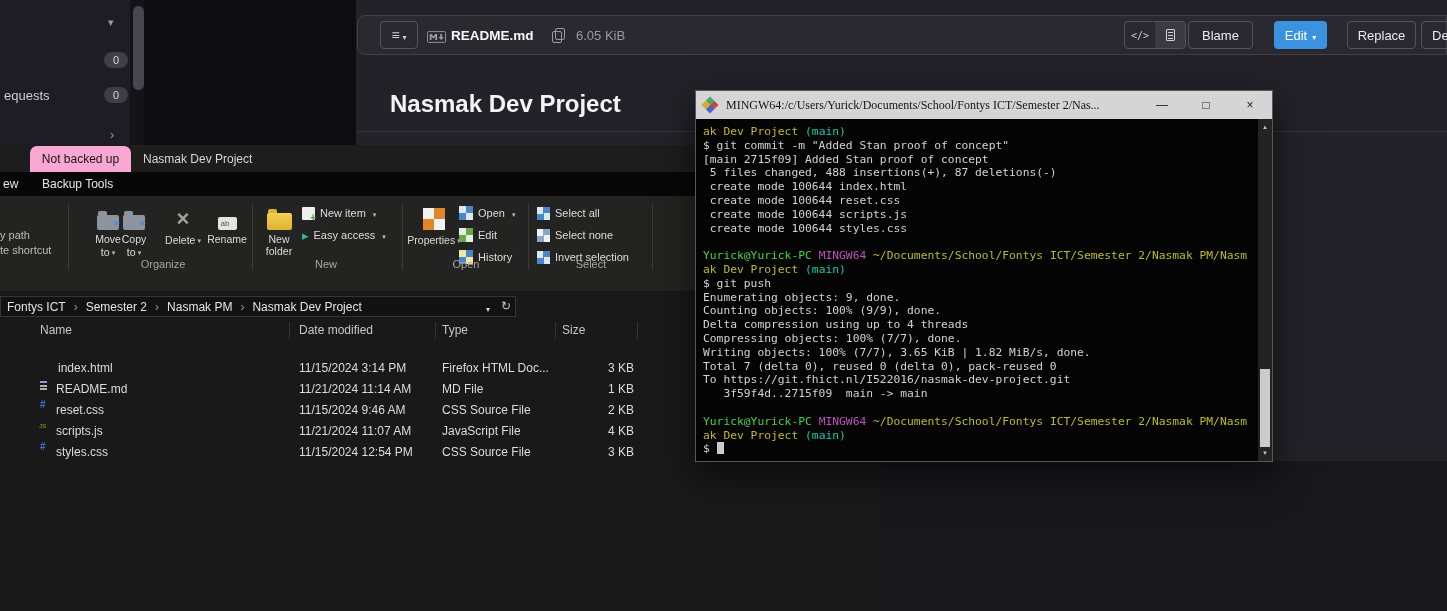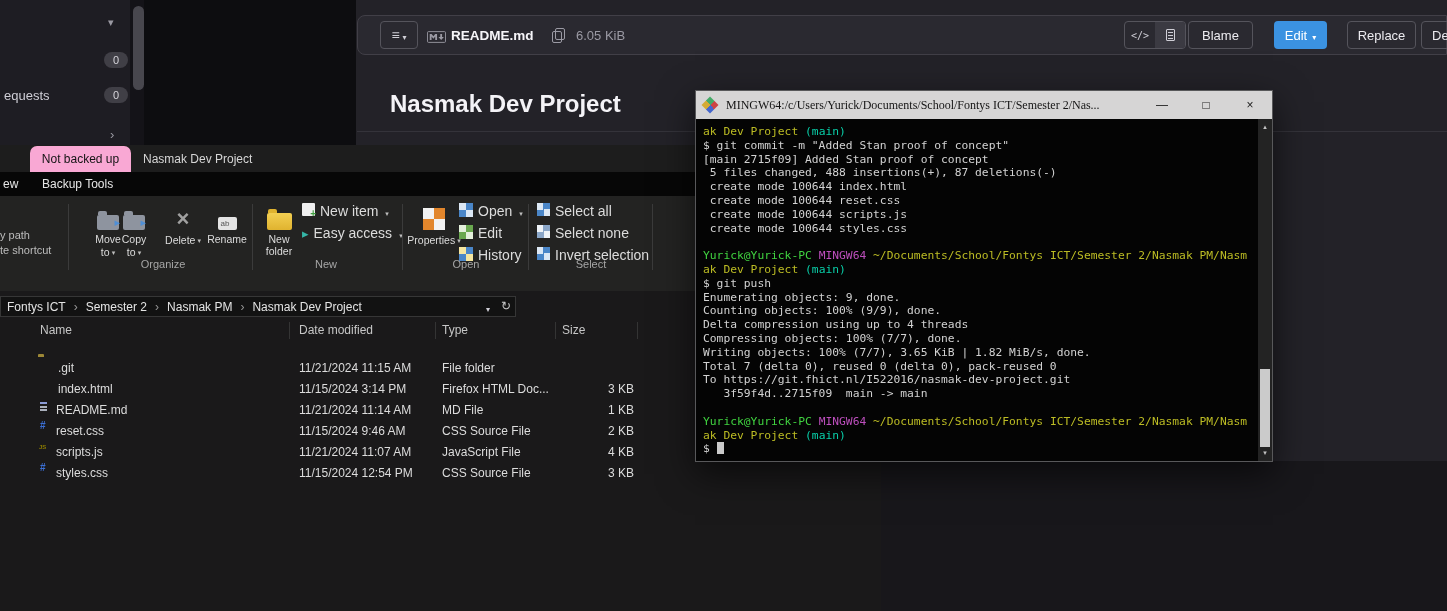--- a/index.html
+++ b/index.html
@@ -73,21 +73,21 @@
   .ex-menu-item { top:0; height:24px; display:flex; align-items:center; color:#e6e6e6; font-size:12px; }
   .ex-menu-ew { left:3px; }
   .ex-menu-bt { left:42px; }
 
   .ex-ribbon { left:0; top:51px; width:881px; height:95px; background:#232322; }
   .rb-cut { left:0; font-size:11px; color:#bdbdbd; }
   .rb-big { top:8px; display:flex; flex-direction:column; align-items:center;
             font-size:10.5px; color:#dcdcdc; line-height:12px; text-align:center; }
   .rb-big .lbl { display:flex; align-items:center; }
   .rb-icon-wrap { height:26px; display:flex; align-items:flex-end; justify-content:center; margin-bottom:3px; }
-  .rb-row { height:20px; display:flex; align-items:flex-start; gap:5px; font-size:14px; color:#dcdcdc; }
+  .rb-row { height:20px; display:flex; align-items:center; gap:5px; font-size:11px; color:#dcdcdc; }
   .rb-sep { top:8px; width:1px; height:66px; background:#3b3b3b; }
   .rb-group { top:62px; font-size:11px; color:#a6a6a6; text-align:center; }
   .caret-xs { margin-left:2px; }
   .caret-xs::before { content:'▾'; font-size:7px; color:#bdbdbd; }
 
   
   .ri-movefolder { width:22px; height:15px; background:#8e949f; border-radius:2px; position:relative; }
   .ri-movefolder::before { content:''; position:absolute; top:-4px; left:1px; width:9px; height:4px;
                            background:#8e949f; border-radius:2px 2px 0 0; }
   .ri-movefolder::after { content:'▸'; position:absolute; right:-1px; top:1px; font-size:11px; color:#4f8fd6; }
@@ -351,29 +351,20 @@
     <div class="a ex-colhead ch-type">Type</div>
     <div class="a ex-colhead ch-size">Size</div>
     <div class="a ex-vline" style="left:289px;"></div>
     <div class="a ex-vline" style="left:435px;"></div>
     <div class="a ex-vline" style="left:555px;"></div>
     <div class="a ex-vline" style="left:637px;"></div>
 
     <div class="a ex-list">
         <div class="file-row">
           <span class="fc-name">
-            <span class="ficon fi-folder"></span>
-            <span>.git</span>
-          </span>
-          <span class="fc-date">11/21/2024 11:15 AM</span>
-          <span class="fc-type">File folder</span>
-          <span class="fc-size"></span>
-        </div>
-        <div class="file-row">
-          <span class="fc-name">
             <span class="ficon fi-firefox"></span>
             <span>index.html</span>
           </span>
           <span class="fc-date">11/15/2024 3:14 PM</span>
           <span class="fc-type">Firefox HTML Doc...</span>
           <span class="fc-size">3 KB</span>
         </div>
         <div class="file-row">
           <span class="fc-name">
             <span class="ficon fi-md"></span>

